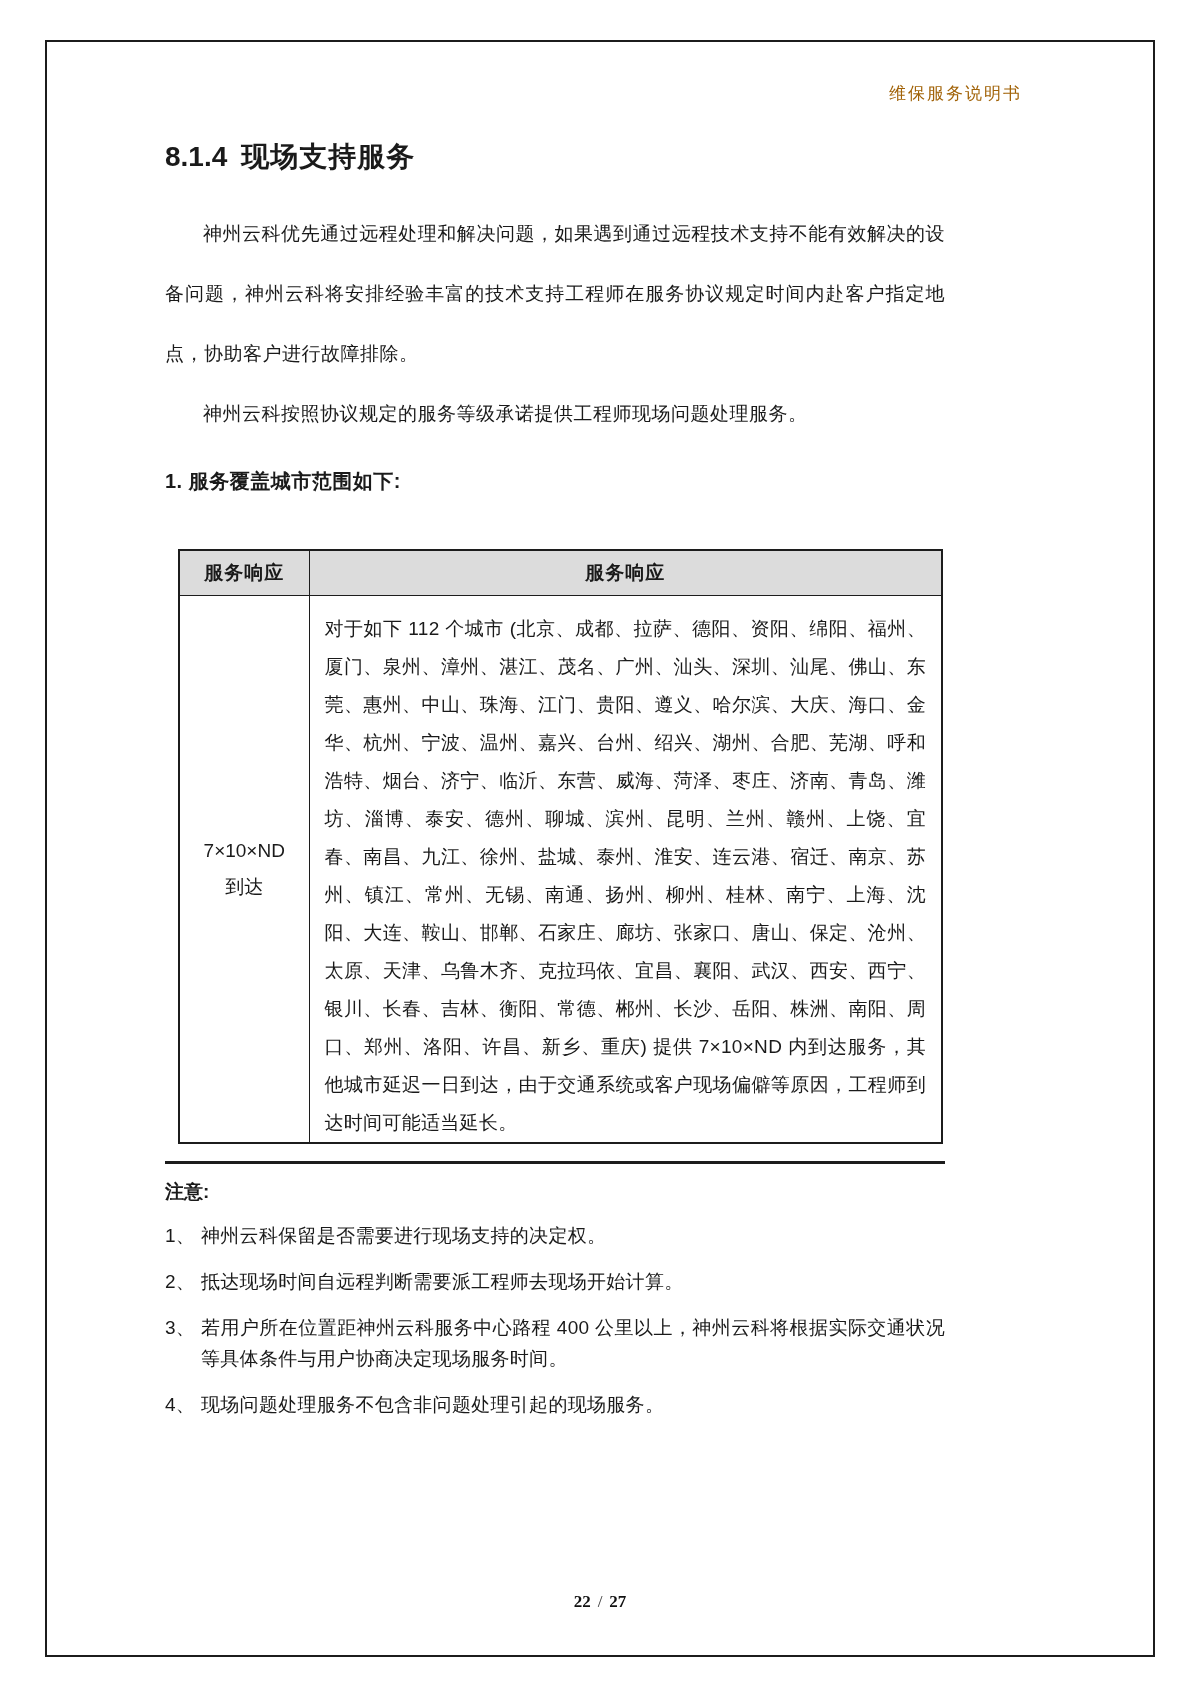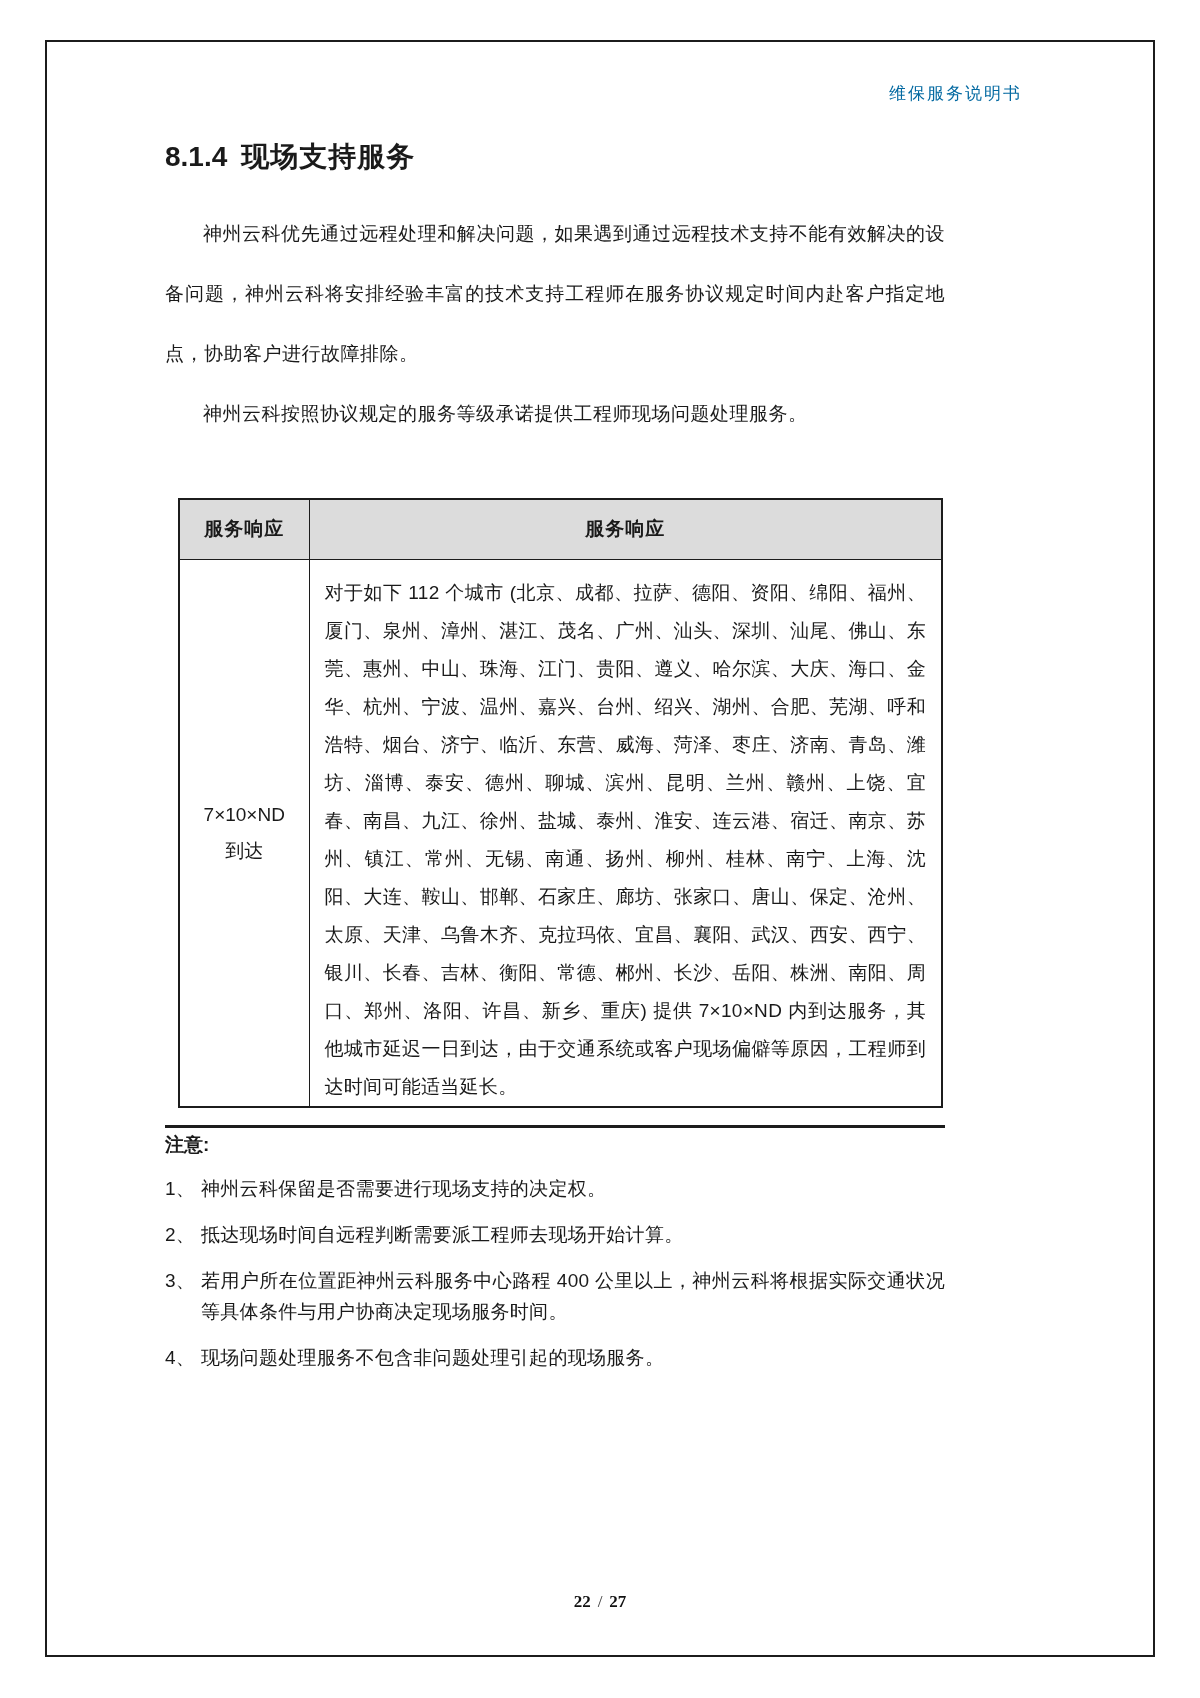--- a/index.html
+++ b/index.html
@@ -17,21 +17,21 @@
     border: 2px solid #1c1c1c;
     pointer-events: none;
   }
   .header {
     position: absolute;
     top: 82px;
     right: 178px;
     font-family: "Liberation Serif", "DejaVu Serif", serif;
     font-size: 17px;
     letter-spacing: 2px;
-    color: #0369a1;
+    color: #a16207;
   }
   .content {
     position: absolute;
     left: 165px;
     top: 138px;
     width: 780px;
   }
   .section-title {
     font-size: 28px;
     font-weight: 700;
@@ -58,21 +58,21 @@
   table.service-table {
     margin: 54px 0 0 13px;
     width: 765px;
     border-collapse: collapse;
     border: 2px solid #1c1c1c;
   }
   table.service-table th, table.service-table td {
     border: 1px solid #1c1c1c;
   }
   table.service-table th {
-    height: 60px;
+    height: 45px;
     background: #dcdcdc;
     font-size: 19px;
     font-weight: 700;
     text-align: center;
     letter-spacing: 1px;
   }
   th.col-response, td.cell-response { width: 130px; }
   td.cell-response {
     text-align: center;
     vertical-align: middle;
@@ -86,21 +86,21 @@
     line-height: 38px;
     text-align: justify;
     letter-spacing: 0.3px;
   }
   .rule {
     margin-top: 17px;
     height: 3px;
     background: #1c1c1c;
   }
   .notes-title {
-    margin-top: 4px;
+    margin-top: 15px;
     font-size: 19px;
     font-weight: 700;
   }
   .notes-list { margin-top: 4px; }
   .note-item {
     display: flex;
     margin-top: 15px;
     font-size: 19px;
     line-height: 31px;
     letter-spacing: 0.3px;
@@ -132,20 +132,21 @@
 <div class="content">
 
   <h1 class="section-title">
     <span class="sec-num">8.1.4</span>
     <span>现场支持服务</span>
   </h1>
 
   <p class="para first">神州云科优先通过远程处理和解决问题，如果遇到通过远程技术支持不能有效解决的设备问题，神州云科将安排经验丰富的技术支持工程师在服务协议规定时间内赴客户指定地点，协助客户进行故障排除。</p>
   <p class="para">神州云科按照协议规定的服务等级承诺提供工程师现场问题处理服务。</p>
 
+  <h2 class="sub-heading">1. 服务覆盖城市范围如下:</h2>
 
   <table class="service-table">
     <thead>
       <tr>
         <th class="col-response">服务响应</th>
         <th class="col-cities">服务响应</th>
       </tr>
     </thead>
     <tbody>
       <tr>

